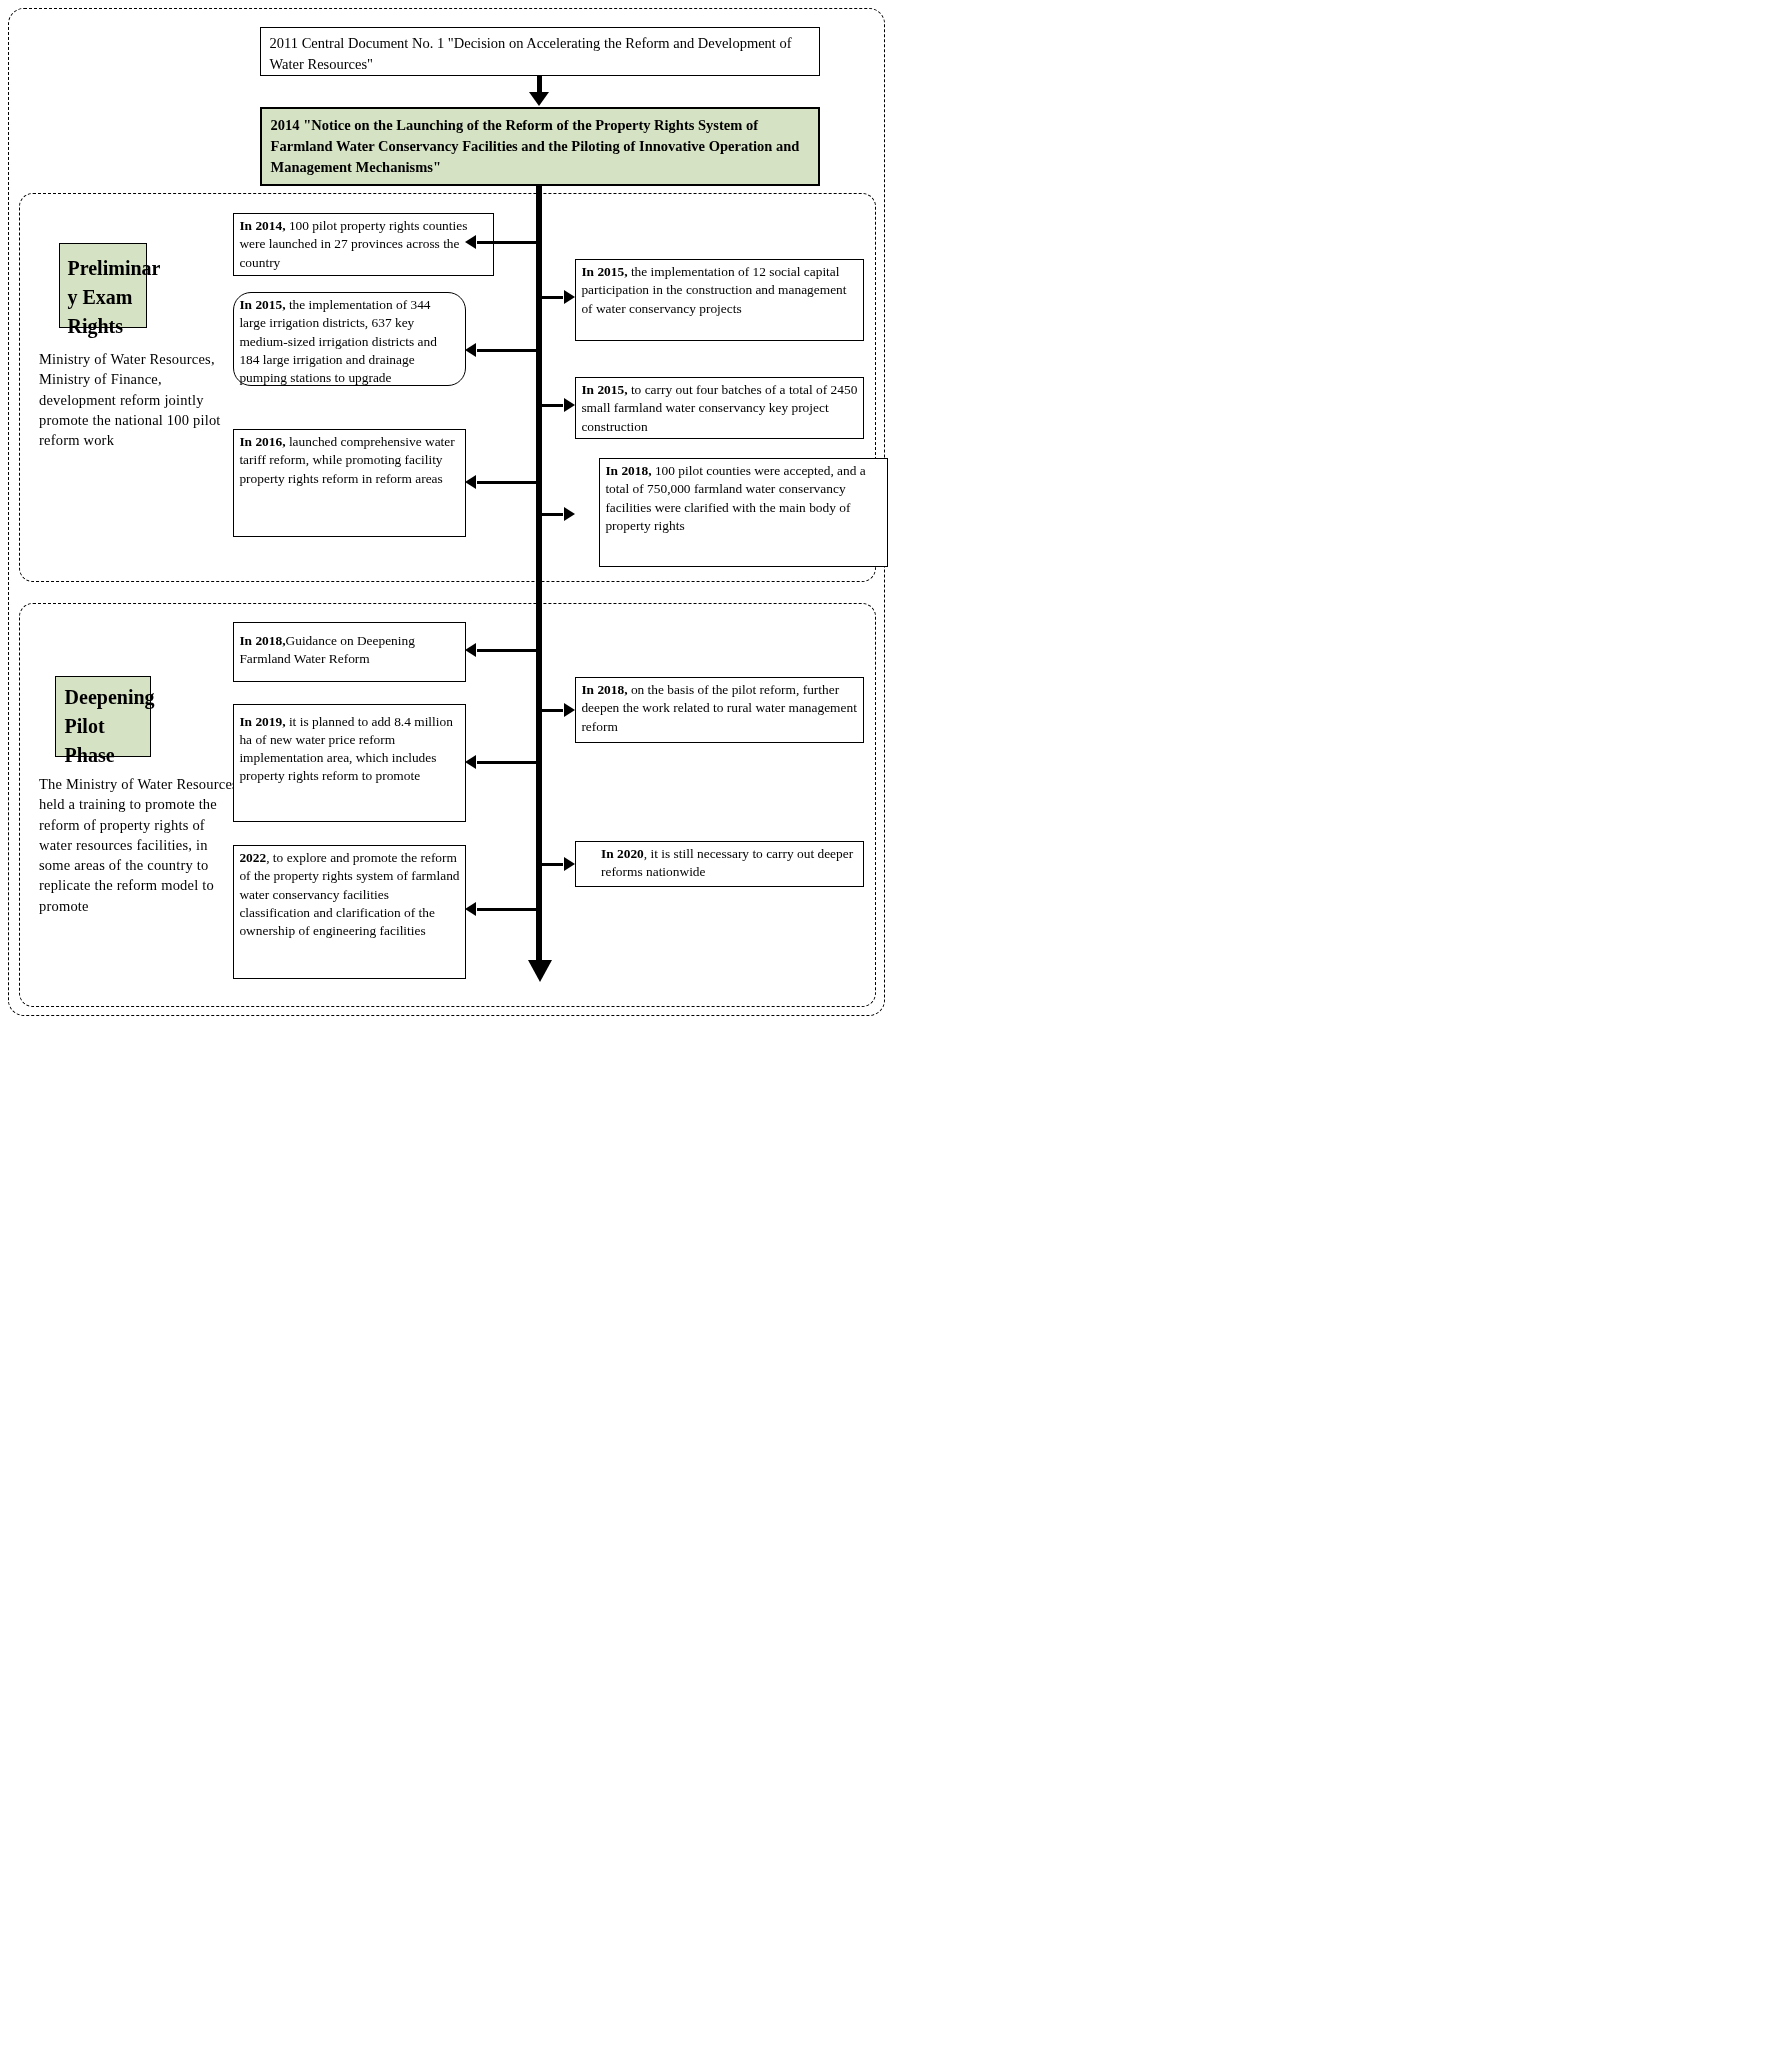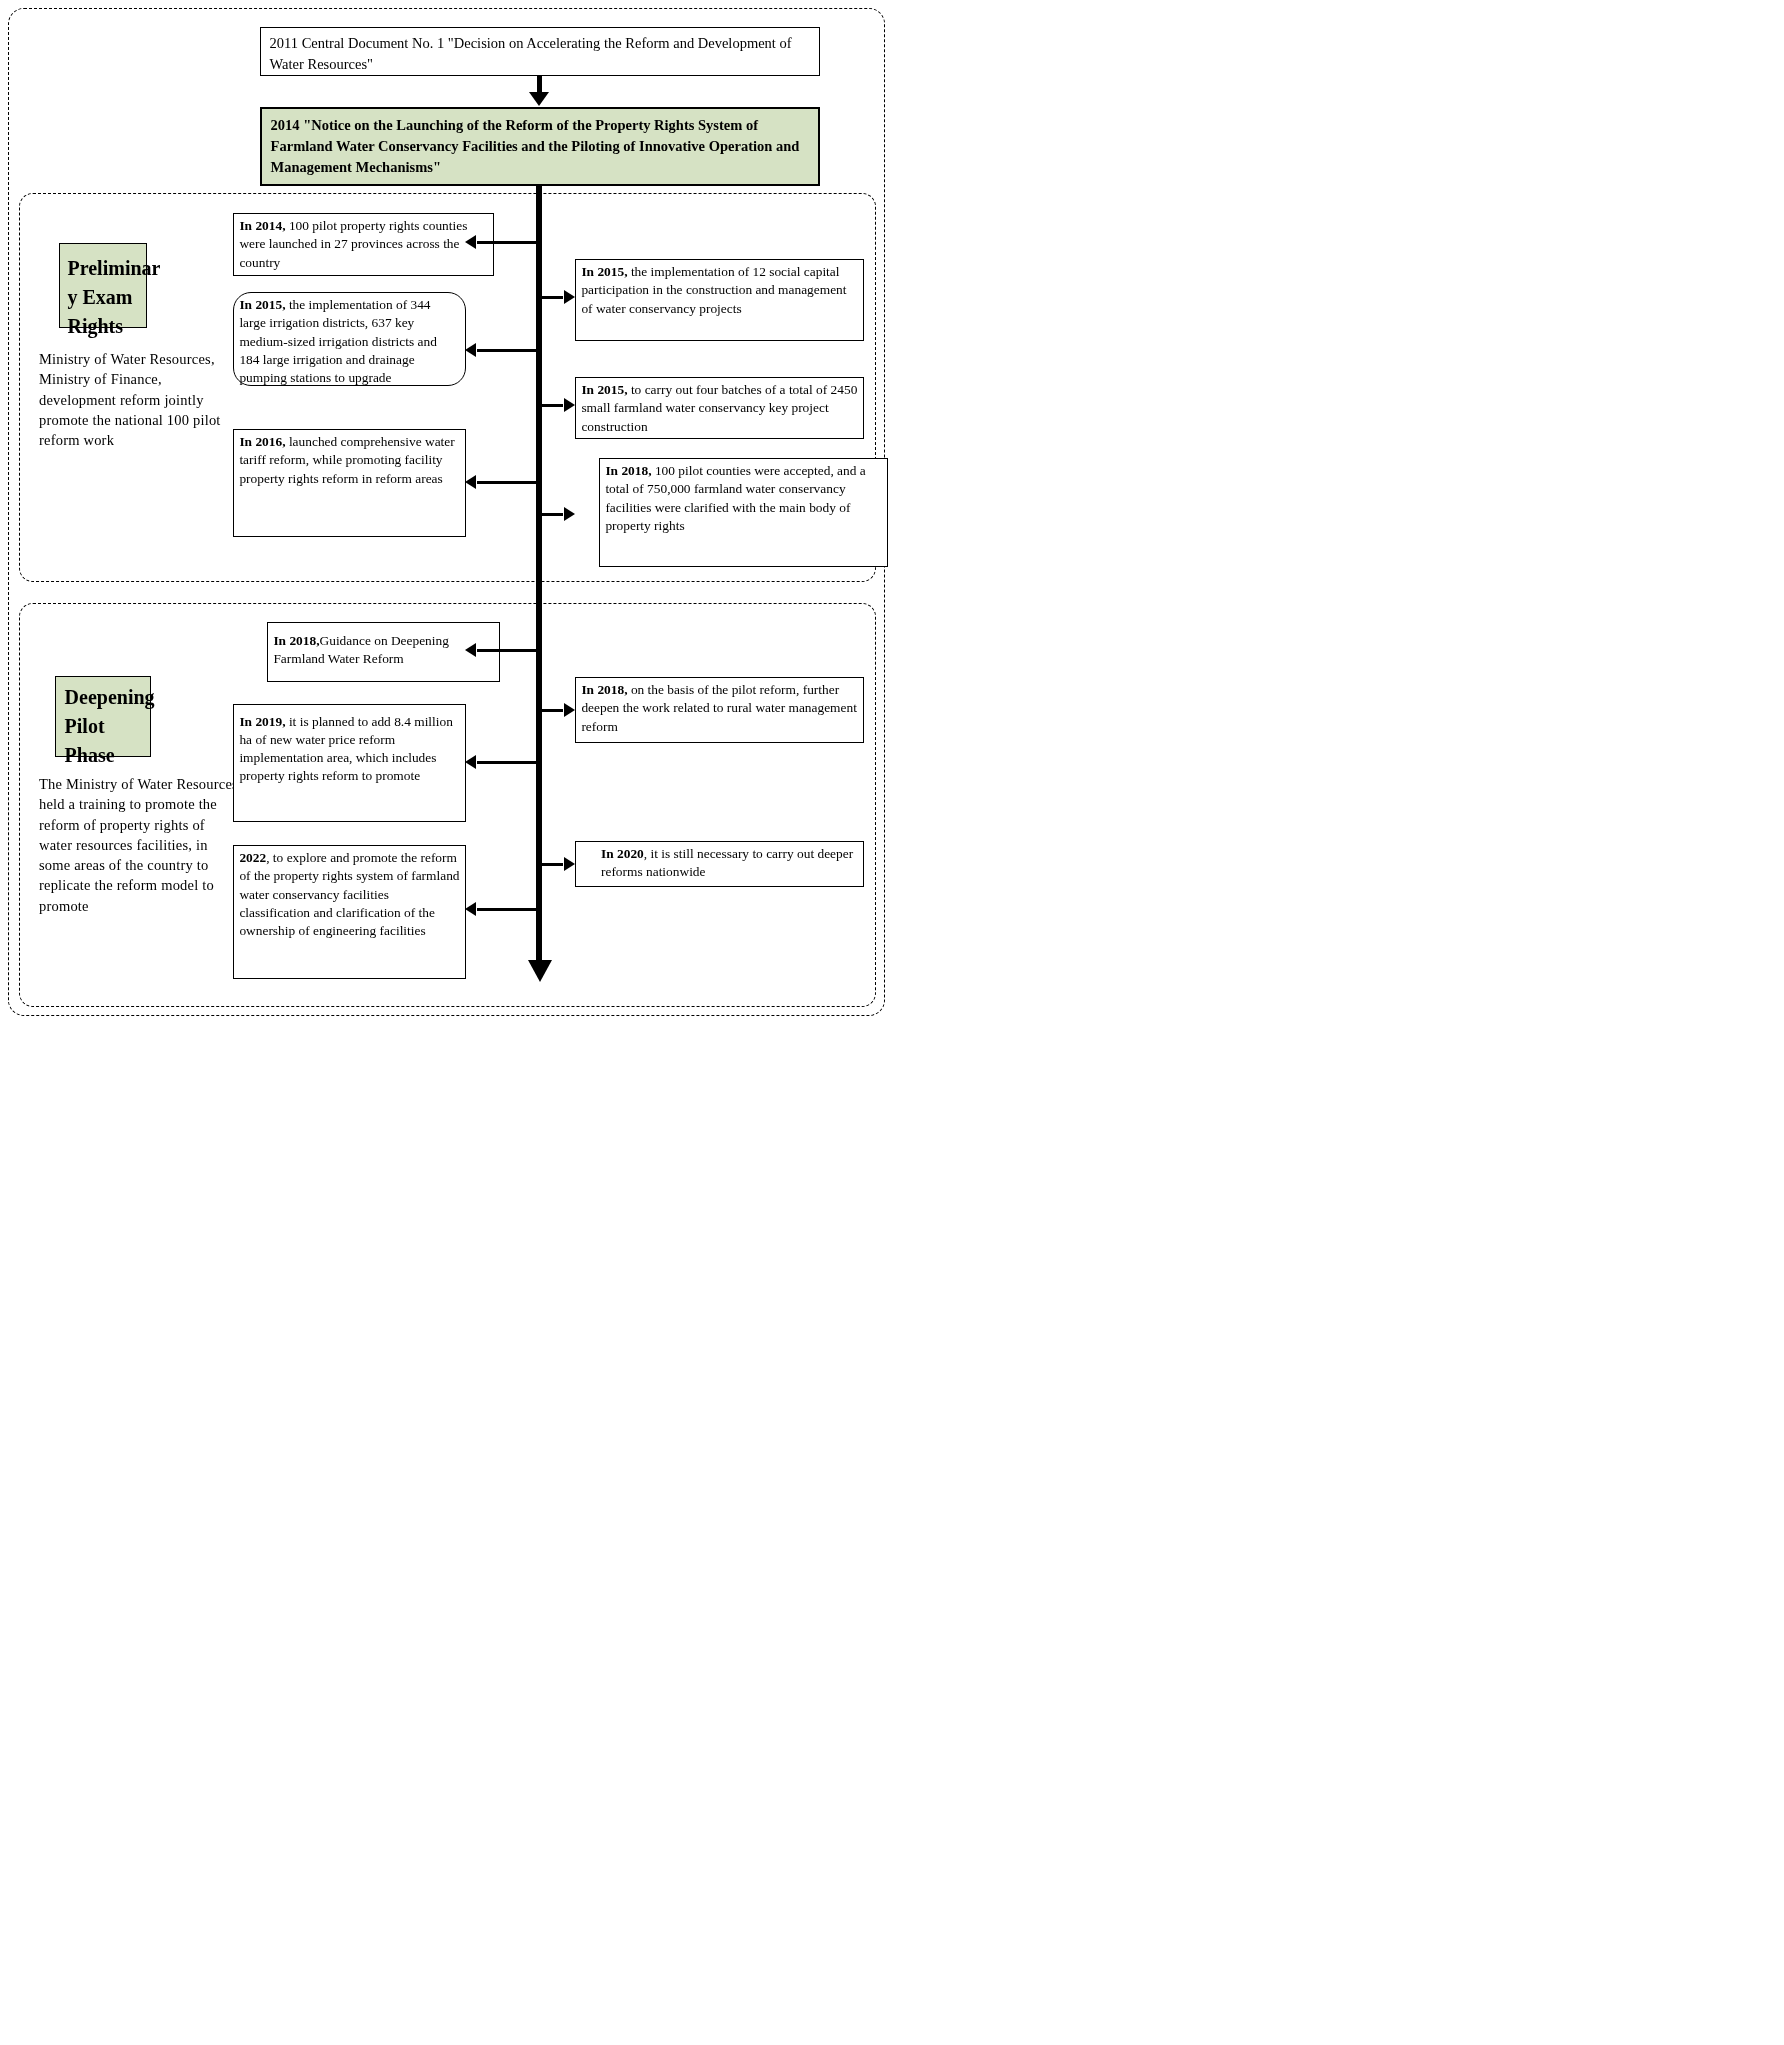--- a/index.html
+++ b/index.html
@@ -26,21 +26,21 @@
   
   .stagedesc{font-size:14.5px;line-height:1.4;letter-spacing:0.2px;}
   .desc1{left:39px;top:349px;width:192px;}
   .desc2{left:39px;top:774px;width:199px;}
   
   .event{border:1.1px solid #000;background:#fff;padding:3.2px 5.4px;font-size:13.4px;line-height:1.36;}
   .year{font-weight:bold;}
   .s1l0{left:233px;top:213px;width:261px;height:63px;}
   .s1l1{left:233px;top:292px;width:233px;height:94px;border-radius:18px;}
   .s1l2{left:233px;top:429px;width:233px;height:108px;}
-  .s2l0{left:233px;top:622px;width:233px;height:60px;padding-top:8.6px;margin-left:34px;}
+  .s2l0{left:233px;top:622px;width:233px;height:60px;padding-top:8.6px;}
   .s2l1{left:233px;top:704px;width:233px;height:118px;padding-top:7.5px;}
   .s2l2{left:233px;top:845px;width:233px;height:134px;}
   .s1r0{left:575px;top:259px;width:289px;height:82px;}
   .s1r1{left:575px;top:377px;width:289px;height:62px;}
   .s1r2{left:575px;top:458px;width:289px;height:109px;margin-left:24px;}
   .s2r0{left:575px;top:677px;width:289px;height:66px;}
   .s2r1{left:575px;top:841px;width:289px;height:46px;padding-left:25px;}
   
   .vshaft{background:#000;}
   .top-arrow-shaft{left:537px;top:75px;width:4.8px;height:18px;}

